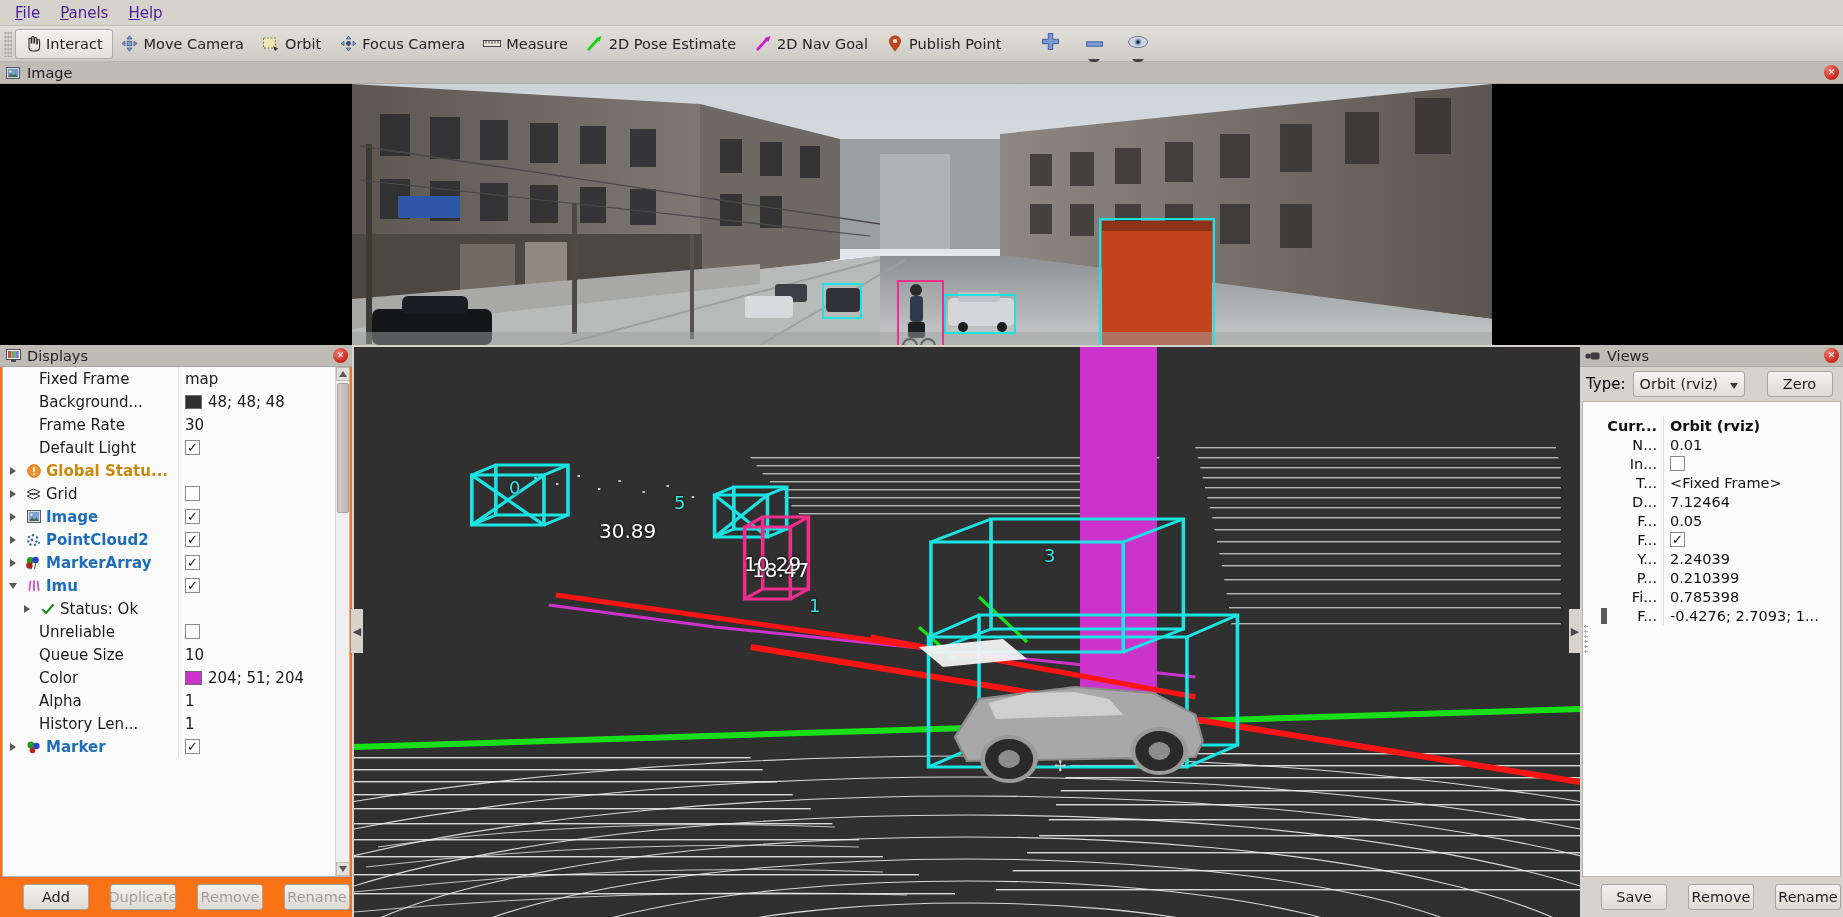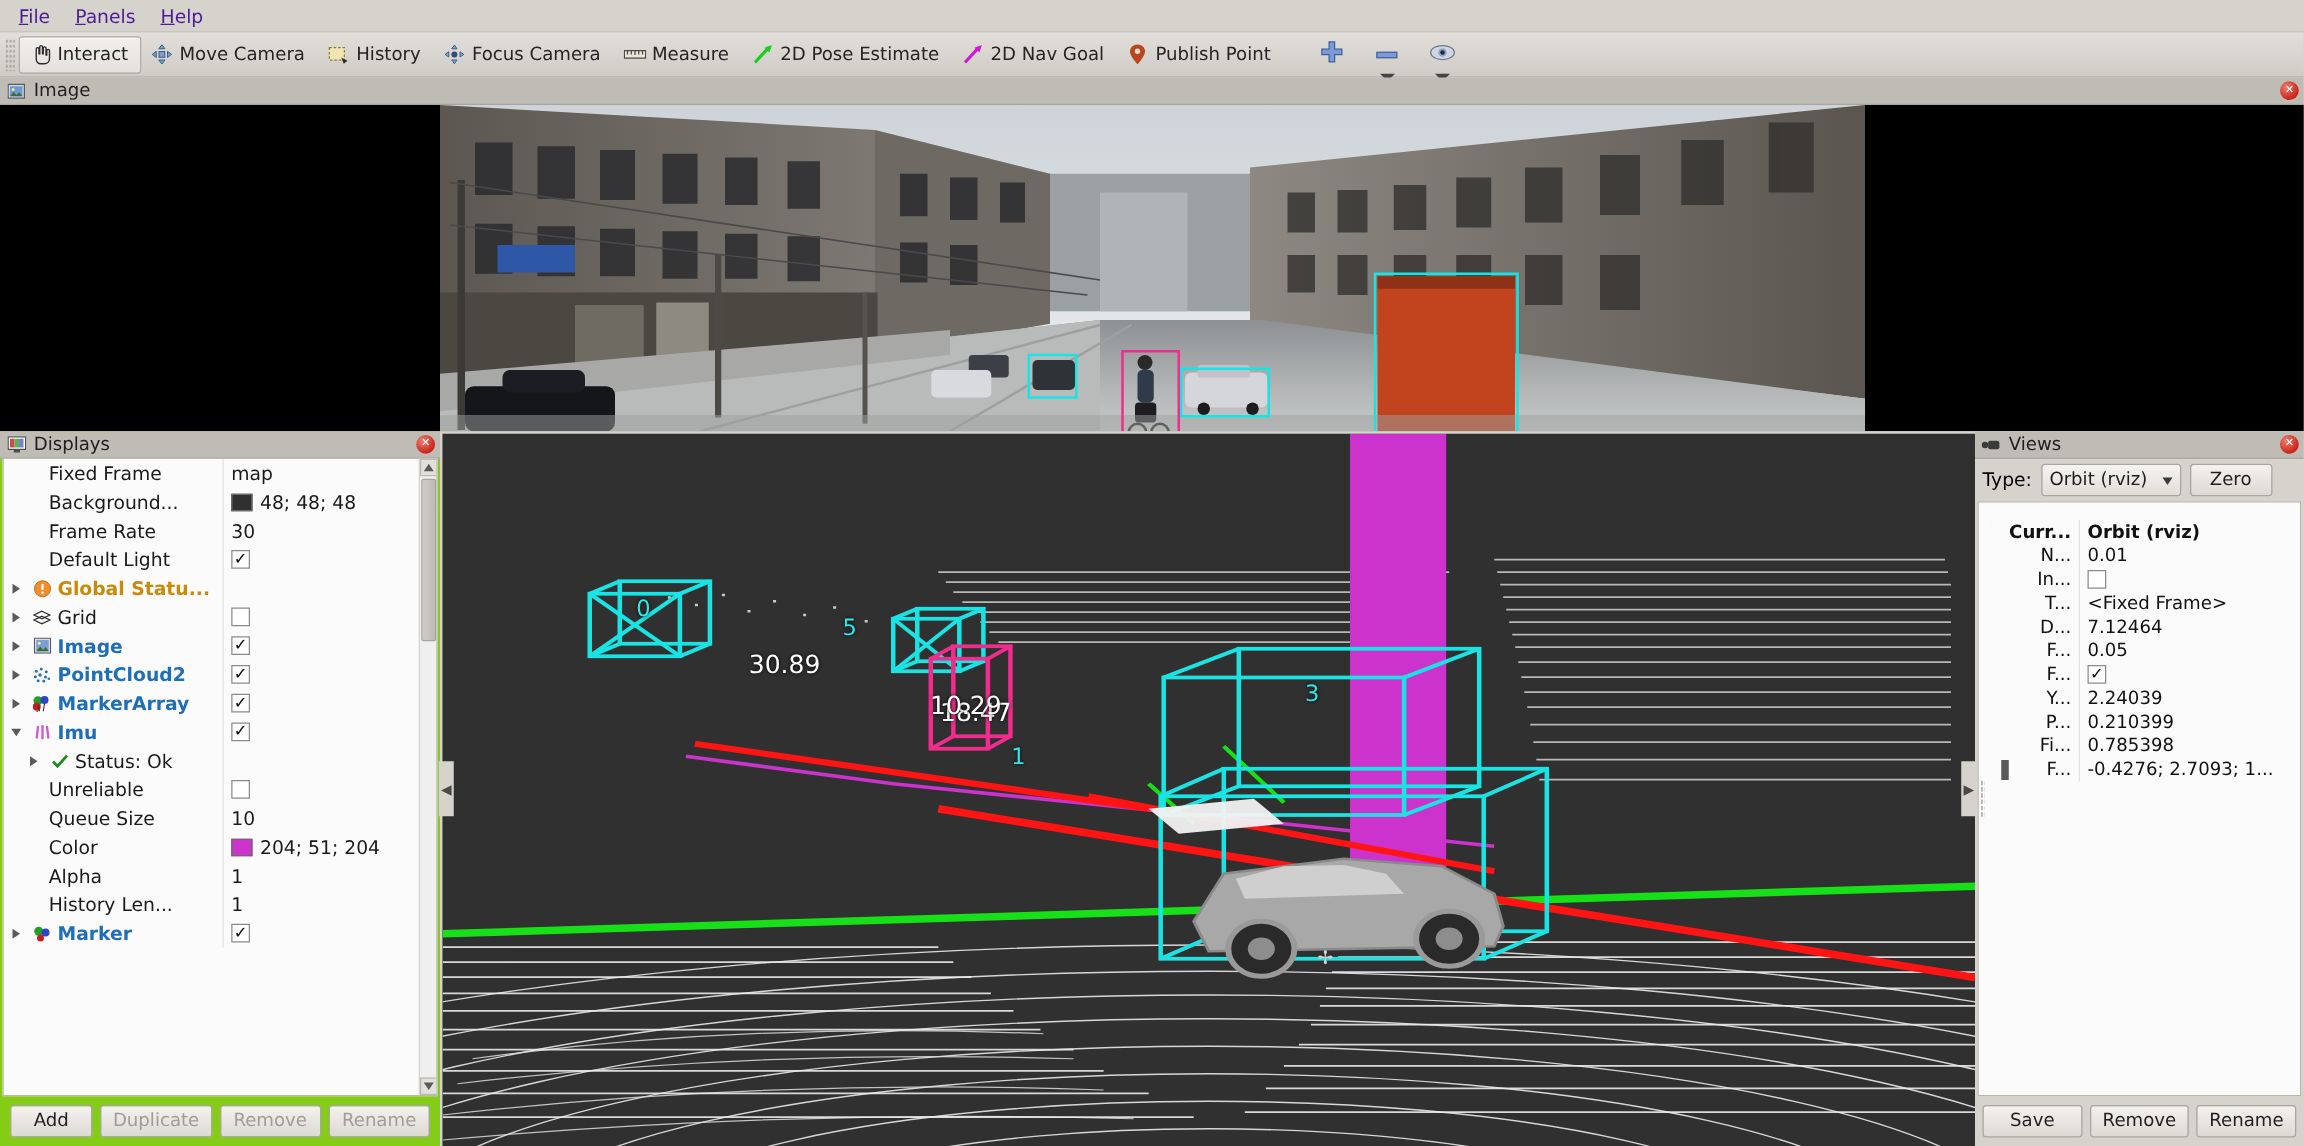--- a/index.html
+++ b/index.html
@@ -69,21 +69,21 @@
   .close-dot::after { content: "\2715"; font-size: 9px; }
 
   
   #image-panel { position: absolute; left: 0; top: 62px; width: 1843px; height: 283px; }
   #image-canvas { width: 100%; height: 261px; background: #000; position: relative; overflow: hidden; }
 
   
   #lower { position: absolute; left: 0; top: 345px; width: 1843px; height: 572px; display: flex; }
 
   
-  #displays-dock { width: 352px; display: flex; flex-direction: column; background: #84cc16; }
+  #displays-dock { width: 352px; display: flex; flex-direction: column; background: #f97316; }
   #displays-tree {
     flex: 1; background: #fbfbfb; overflow: hidden; position: relative;
     border: 1px solid #b9b6b0; border-top: none; margin: 0 2px;
   }
   .tree-row { display: flex; align-items: center; height: 23px; font-size: 15px; color: #1a1a1a; }
   .tw-name { width: 175px; display: flex; align-items: center; gap: 4px; padding-left: 2px;
      overflow: hidden; white-space: nowrap; }
   .tw-val { flex: 1; display: flex; align-items: center; gap: 6px; padding-left: 6px;
      border-left: 1px solid #e2e2e2; height: 100%; overflow: hidden; white-space: nowrap; }
   .expander { width: 16px; flex: 0 0 16px; display: flex; align-items: center; justify-content: center; cursor: default; }
@@ -114,21 +114,21 @@
     background: linear-gradient(90deg,#cfccc6,#bdbab4); border: 1px solid #a8a5a0; border-radius: 2px;
   }
   #displays-buttons {
     height: 40px; display: flex; align-items: center; gap: 6px; padding: 0 8px;
   }
   .btn {
     height: 26px; min-width: 66px; padding: 0 14px;
     background: linear-gradient(#f4f2ee, #ddd9d3);
     border: 1px solid #a9a6a0; border-radius: 3px;
     font-size: 14.5px; color: #1f1f1f; cursor: default;
-    display: flex; align-items: center; justify-content: center;
+    display: flex; align-items: center; justify-content: center; margin-left: 15px;
   }
   .btn.disabled { color: #a09d98; }
 
   
   #view3d-wrap { flex: 1; position: relative; background: #d6d3cd; padding: 2px 0 0 2px; }
   #view3d { width: 100%; height: 100%; background: #303030; position: relative; overflow: hidden; }
   .side-handle {
     position: absolute; top: 50%; transform: translateY(-50%);
     width: 12px; height: 44px; display: flex; align-items: center; justify-content: center;
     background: #d6d3cd; color: #4a4a4a; font-size: 11px; z-index: 5;
@@ -198,21 +198,21 @@
           </span>
           <span>Move Camera</span>
         </div>
         <div class="tb-btn">
           <span class="tb-ico">
             <svg width="17" height="17" viewBox="0 0 17 17">
               <rect x="1.5" y="3" width="12" height="10" fill="#f0e6b4" stroke="#8c7c34" stroke-width="1" stroke-dasharray="2 1.5"></rect>
               <polygon points="11,11 16,13.5 13,16" fill="#2b2b2b"></polygon>
             </svg>
           </span>
-          <span>History</span>
+          <span>Orbit</span>
         </div>
         <div class="tb-btn">
           <span class="tb-ico">
             <svg width="17" height="17" viewBox="0 0 17 17">
               <g fill="#8aa8cc" stroke="#3c5e8c" stroke-width="0.8">
                 <polygon points="8.5,1 10.6,4 6.4,4"></polygon>
                 <polygon points="8.5,16 10.6,13 6.4,13"></polygon>
                 <polygon points="1,8.5 4,6.4 4,10.6"></polygon>
                 <polygon points="16,8.5 13,6.4 13,10.6"></polygon>
               </g>

